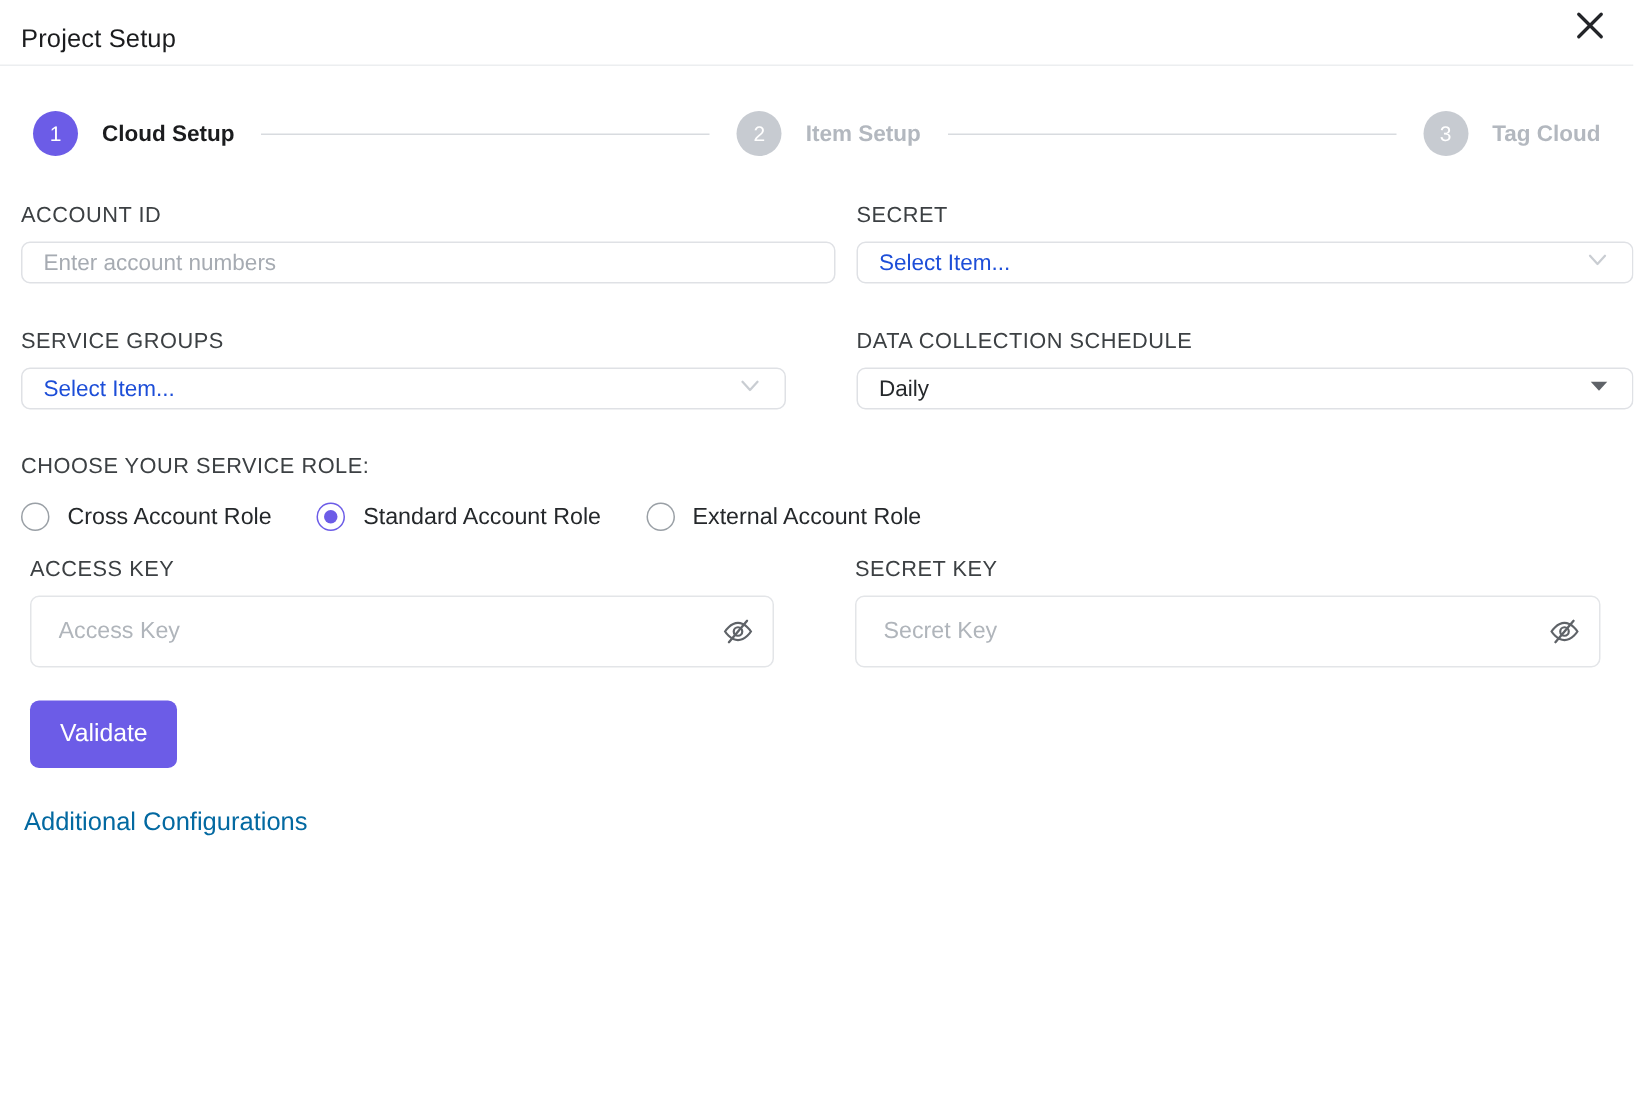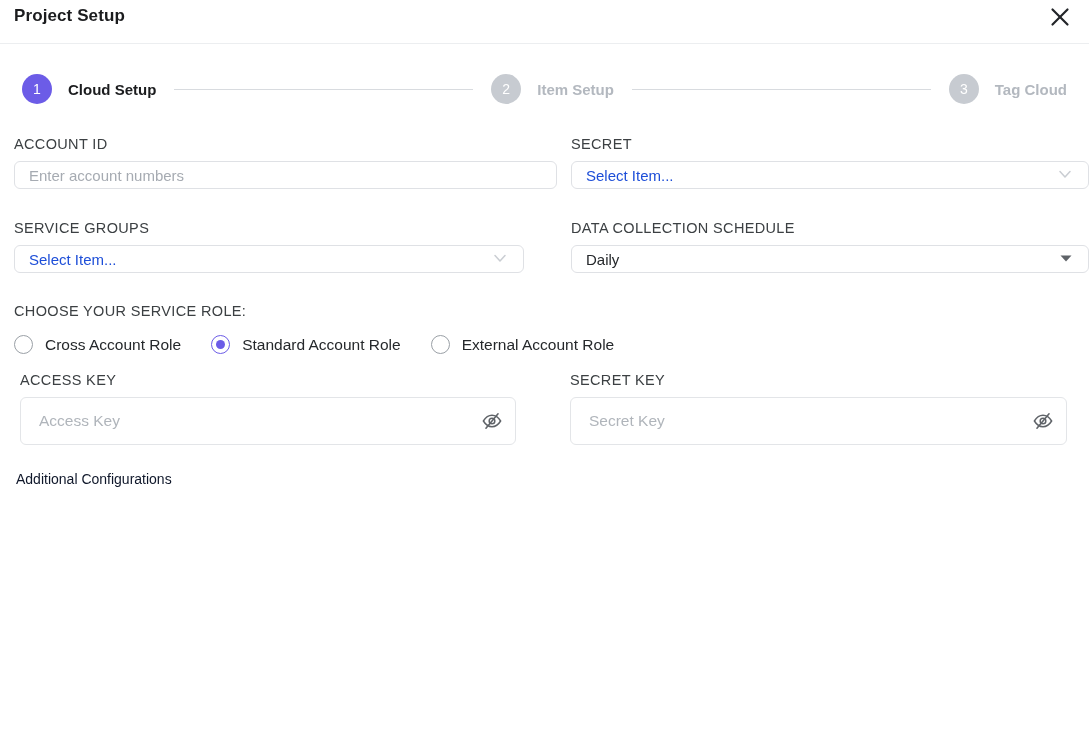--- a/index.html
+++ b/index.html
@@ -16,23 +16,23 @@
   .modal-header {
     position: relative;
     height: 44px;
     border-bottom: 1px solid #eceef0;
     display: flex;
     align-items: center;
   }
   .modal-title {
     position: absolute;
     left: 14px;
-    top: 6px;
+    top: 16px;
     font-size: 17px;
-    font-weight: bold;
+    font-weight: normal;
     color: #1b1c1e;
     letter-spacing: 0.1px;
   }
   .close-btn {
     position: absolute;
     right: 14px;
     top: 2px;
     width: 30px;
     height: 30px;
     display: flex;
@@ -234,22 +234,22 @@
     font-size: 16.5px;
     font-family: "Liberation Sans", sans-serif;
     padding: 13px 20px;
     cursor: pointer;
     display: inline-block;
   }
   .addl-link {
     display: block;
     margin-top: 26px;
     margin-left: 16px;
-    color: #0f172a;
-    font-size: 14px;
+    color: #0369a1;
+    font-size: 17px;
     cursor: pointer;
     text-decoration: none;
   }
 </style>
 </head>
 <body>
 
 <div class="modal-header">
   <div class="modal-title">Project Setup</div>
   <button class="close-btn">
@@ -381,17 +381,18 @@
               <circle cx="12" cy="12" r="3.1" fill="none" stroke="#5f6368" stroke-width="1.6"></circle>
               <line x1="18.6" y1="4.2" x2="5.4" y2="19.8" stroke="#5f6368" stroke-width="1.7" stroke-linecap="round"></line>
             </svg>
           </span>
         </button>
       </div>
     </div>
   </div>
 
   
+  <button class="validate-btn">Validate</button>
 
   
   <a class="addl-link">Additional Configurations</a>
 
 </div>
 
 </body></html>

